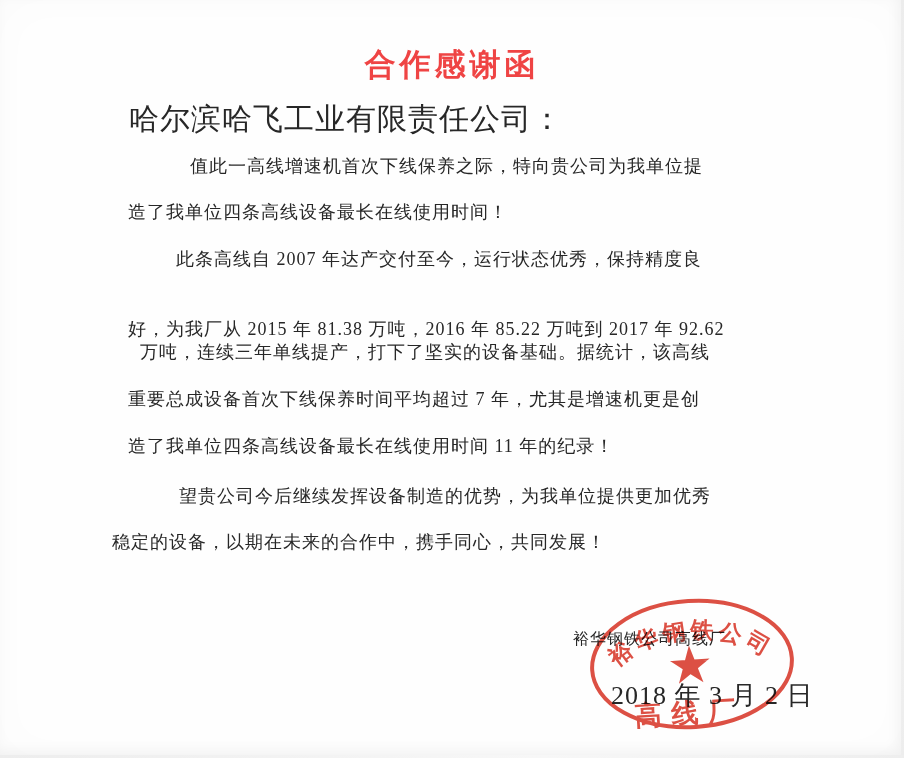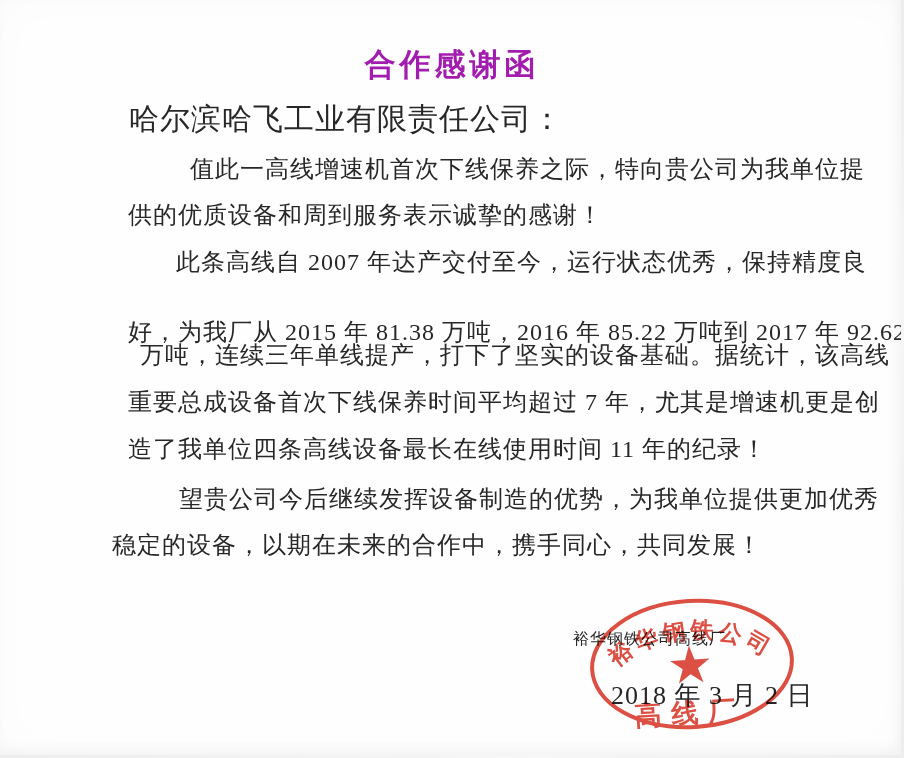--- a/index.html
+++ b/index.html
@@ -23,33 +23,33 @@
   }
   .doc-title {
     position: absolute;
     top: 44px;
     left: 0;
     width: 100%;
     text-align: center;
     font-size: 31px;
     font-weight: 700;
     letter-spacing: 4px;
-    color: #a21caf;
+    color: #ef4444;
   }
   .salutation {
     position: absolute;
     left: 129px;
     top: 102px;
     font-size: 30px;
     letter-spacing: 1px;
     line-height: 1.15;
   }
   .line {
     position: absolute;
-    font-size: 24px;
+    font-size: 18px;
     letter-spacing: 1px;
     line-height: 1.15;
     white-space: nowrap;
     color: #272727;
   }
   .signature {
     position: absolute;
     left: 573px;
     top: 629px;
     font-size: 16px;
@@ -84,21 +84,21 @@
 <body>
 
 <div class="page">
 
   <div class="doc-title">合作感谢函</div>
 
   <div class="salutation">哈尔滨哈飞工业有限责任公司：</div>
 
   <div>
       <div class="line" style="left: 190px; top: 156px;">值此一高线增速机首次下线保养之际，特向贵公司为我单位提</div>
-      <div class="line" style="left: 128px; top: 202px;">供的优质设备和周到服务表示诚挚的感谢！</div>
+      <div class="line" style="left: 128px; top: 202px;">造了我单位四条高线设备最长在线使用时间！</div>
       <div class="line" style="left: 176px; top: 249px;">此条高线自 2007 年达产交付至今，运行状态优秀，保持精度良</div>
       <div class="line" style="left: 128px; top: 296px; margin-top: 23px;">好，为我厂从 2015 年 81.38 万吨，2016 年 85.22 万吨到 2017 年 92.62</div>
       <div class="line" style="left: 128px; top: 342px; margin-left: 12px;">万吨，连续三年单线提产，打下了坚实的设备基础。据统计，该高线</div>
       <div class="line" style="left: 128px; top: 389px;">重要总成设备首次下线保养时间平均超过 7 年，尤其是增速机更是创</div>
       <div class="line" style="left: 128px; top: 436px;">造了我单位四条高线设备最长在线使用时间 11 年的纪录！</div>
       <div class="line" style="left: 179px; top: 486px;">望贵公司今后继续发挥设备制造的优势，为我单位提供更加优秀</div>
       <div class="line" style="left: 112px; top: 532px;">稳定的设备，以期在未来的合作中，携手同心，共同发展！</div>
     </div>
 
   <div class="signature">裕华钢铁公司高线厂</div>

